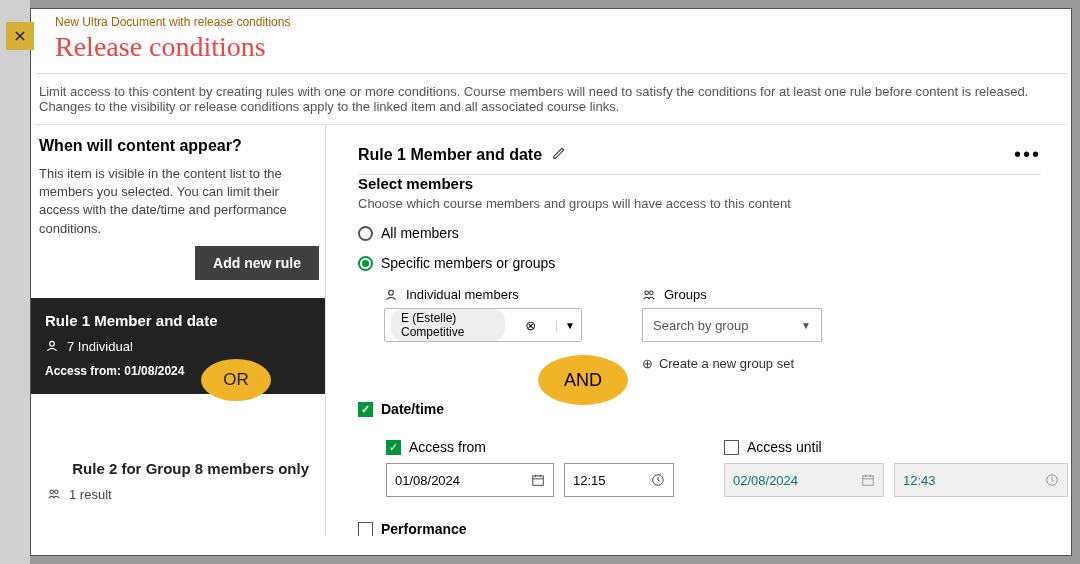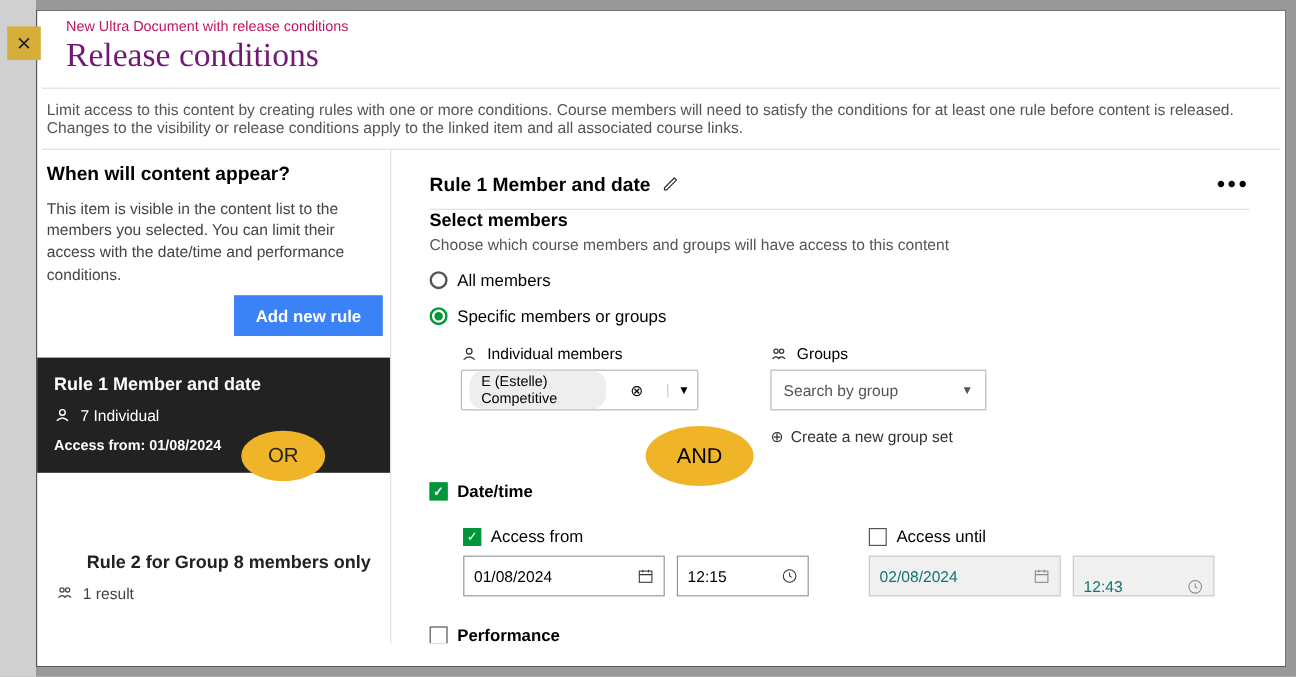--- a/index.html
+++ b/index.html
@@ -38,26 +38,26 @@
       width: 1042px;
       height: 548px;
       background: #fff;
       border: 1px solid #555;
     }
     .header {
       padding: 6px 24px 10px 24px;
     }
     .header-breadcrumb {
       font-size: 12px;
-      color: #be185d;
+      color: #a16207;
     }
     .header-title {
       font-family: Georgia, serif;
       font-size: 28px;
-      color: #701a75;
+      color: #ef4444;
       margin-top: 2px;
     }
     .desc-bar {
       border-top: 1px solid #e0e0e0;
       border-bottom: 1px solid #e0e0e0;
       padding: 10px 4px 10px 4px;
       font-size: 13px;
       color: #555;
       margin: 0 4px;
     }
@@ -76,21 +76,21 @@
       font-weight: 600;
       padding: 0 2px 10px 2px;
     }
     .sidebar-desc {
       font-size: 13px;
       color: #444;
       padding: 0 2px 8px 2px;
       line-height: 1.4;
     }
     .add-rule-btn {
-      background: #3b82f6;
+      background: #404040;
       color: #fff;
       border: none;
       padding: 9px 18px;
       font-size: 14px;
       font-weight: 600;
       float: right;
       margin-right: 0px;
       cursor: pointer;
     }
     .rule-card {
@@ -321,21 +321,21 @@
       font-size: 13px;
     }
     .dinput.disabled {
       background: #f0f0f0;
       color: #0f766e;
       border-color: #ccc;
     }
     .dinput.date { width: 168px; }
     .dinput.time { width: 110px; }
     .dinput.date.narrow { width: 160px; }
-    .dinput.time.wide { width: 118px; align-items: flex-end; }
+    .dinput.time.wide { width: 174px; }
     .perf-row {
       display: flex;
       align-items: center;
       gap: 8px;
       font-size: 14px;
       font-weight: 600;
       margin-top: 24px;
     }
     svg.ico { width: 14px; height: 14px; }
   </style>

